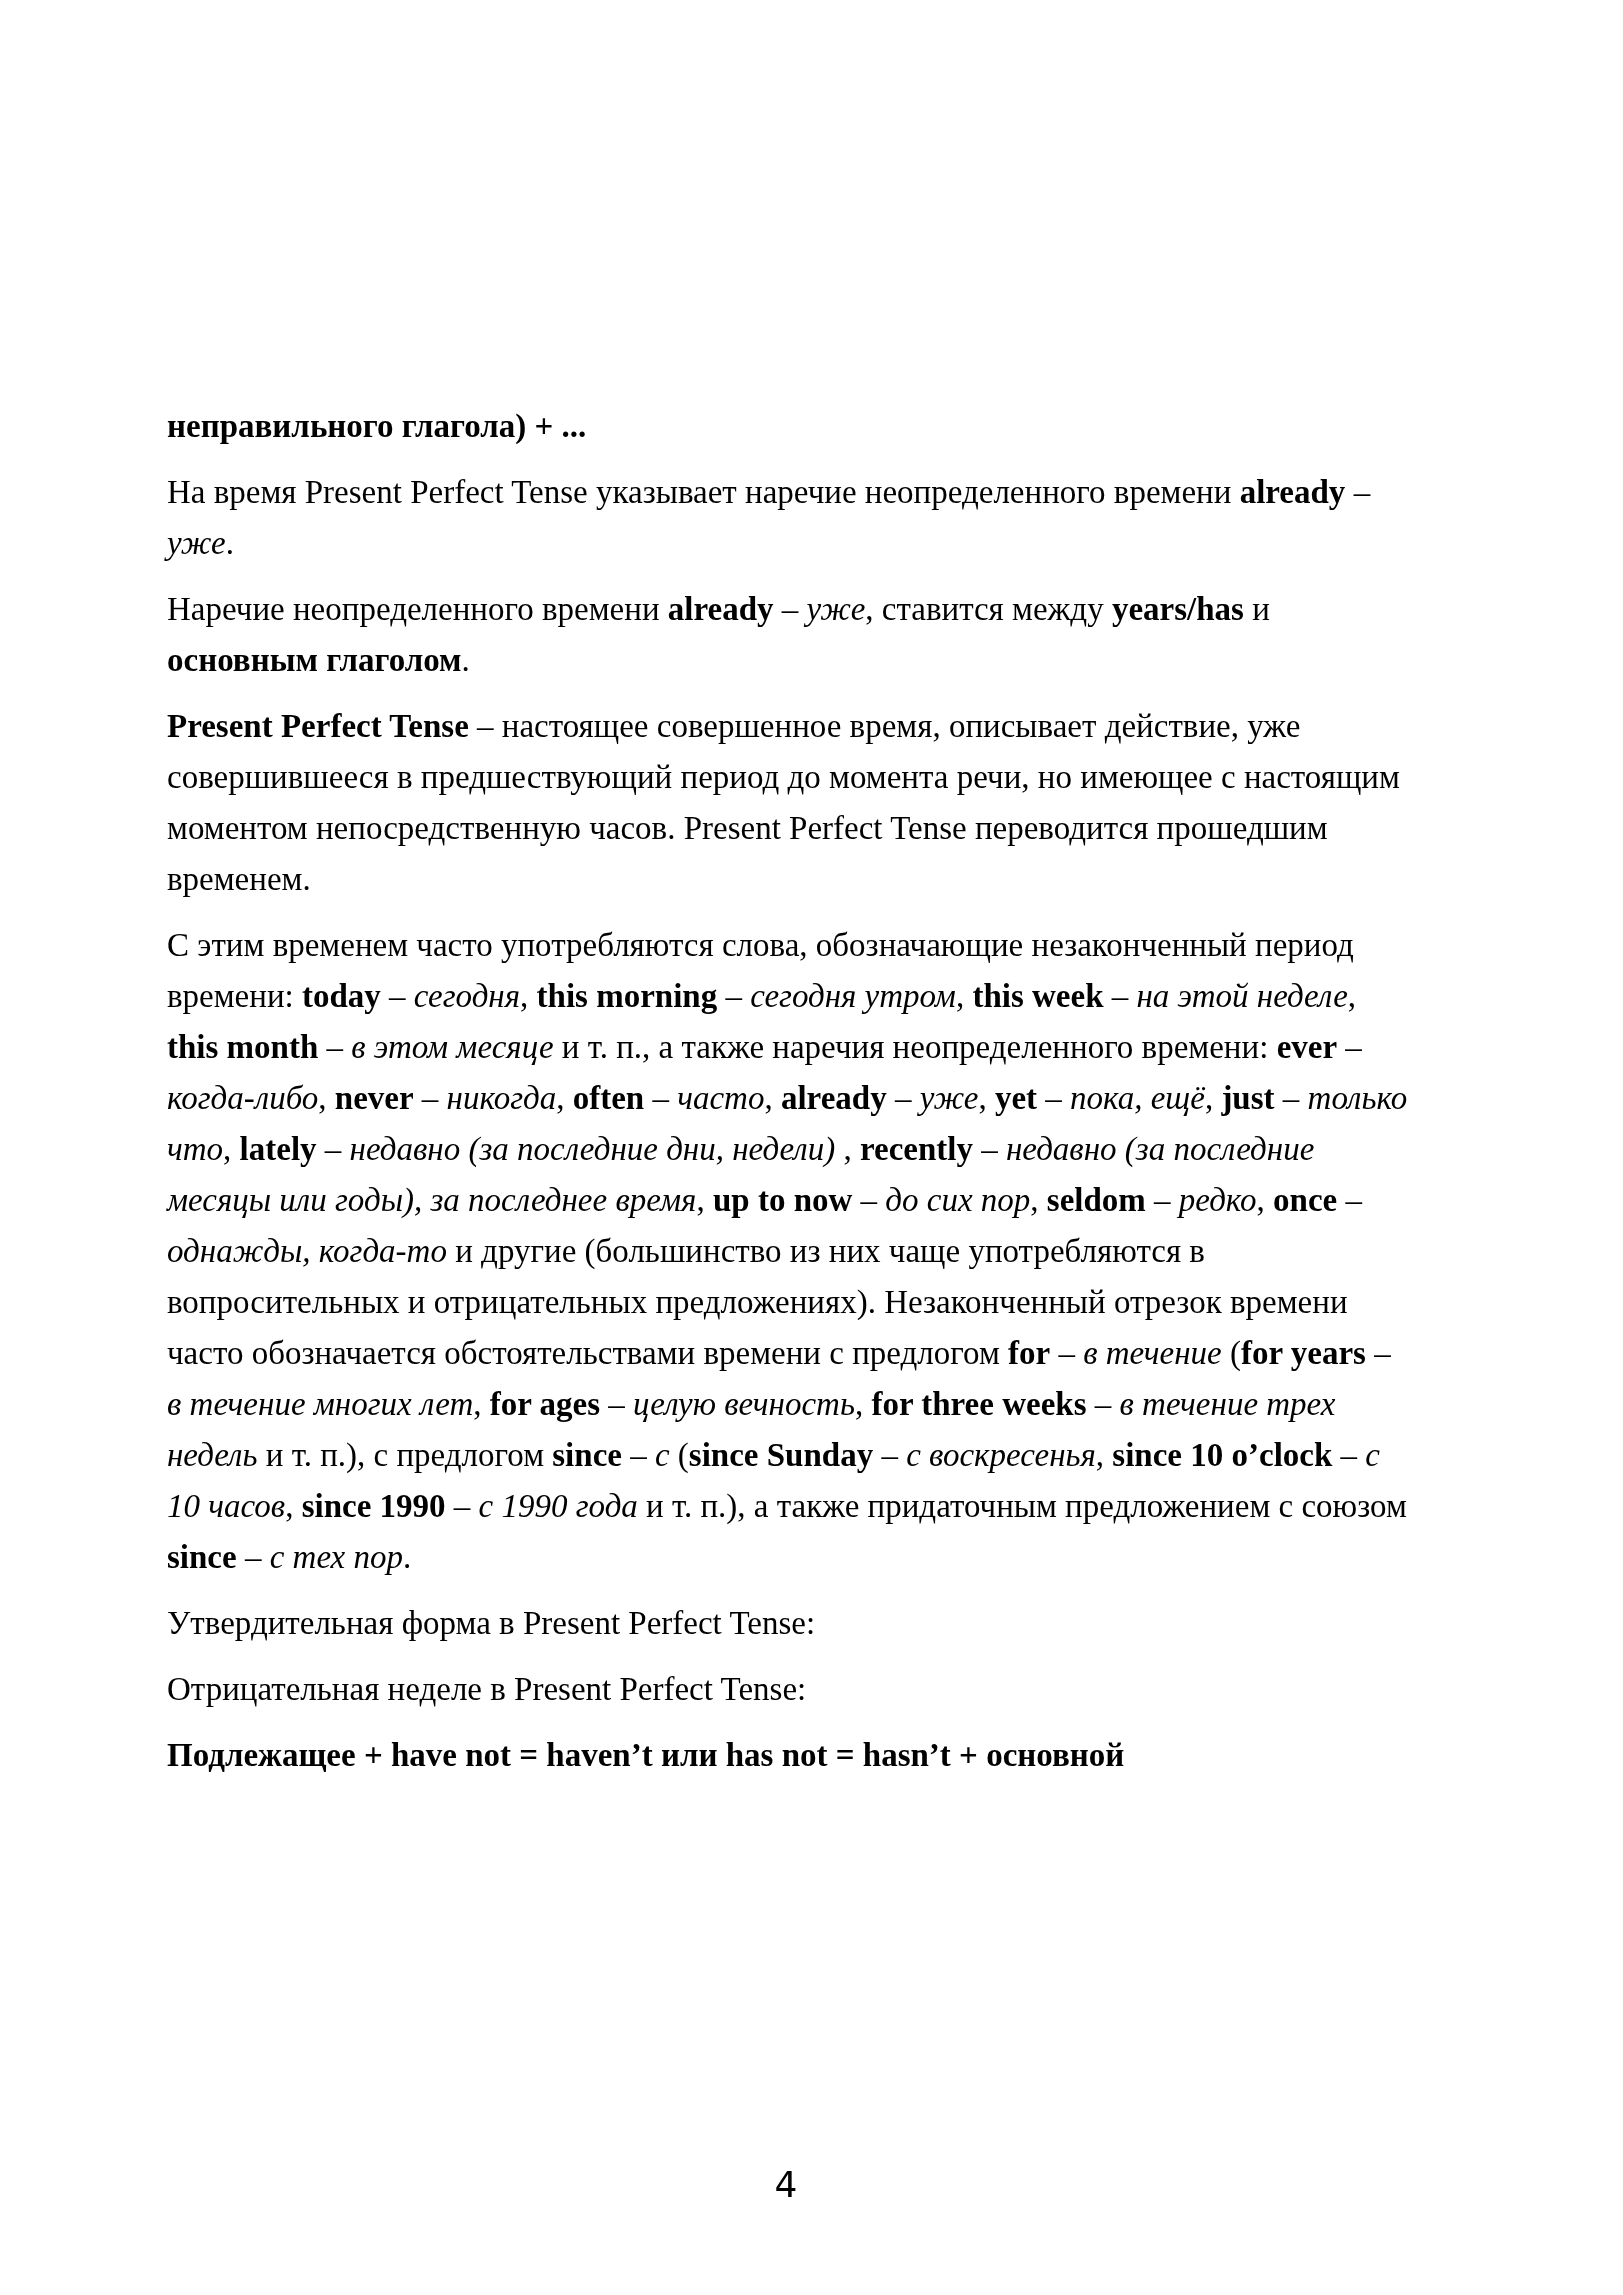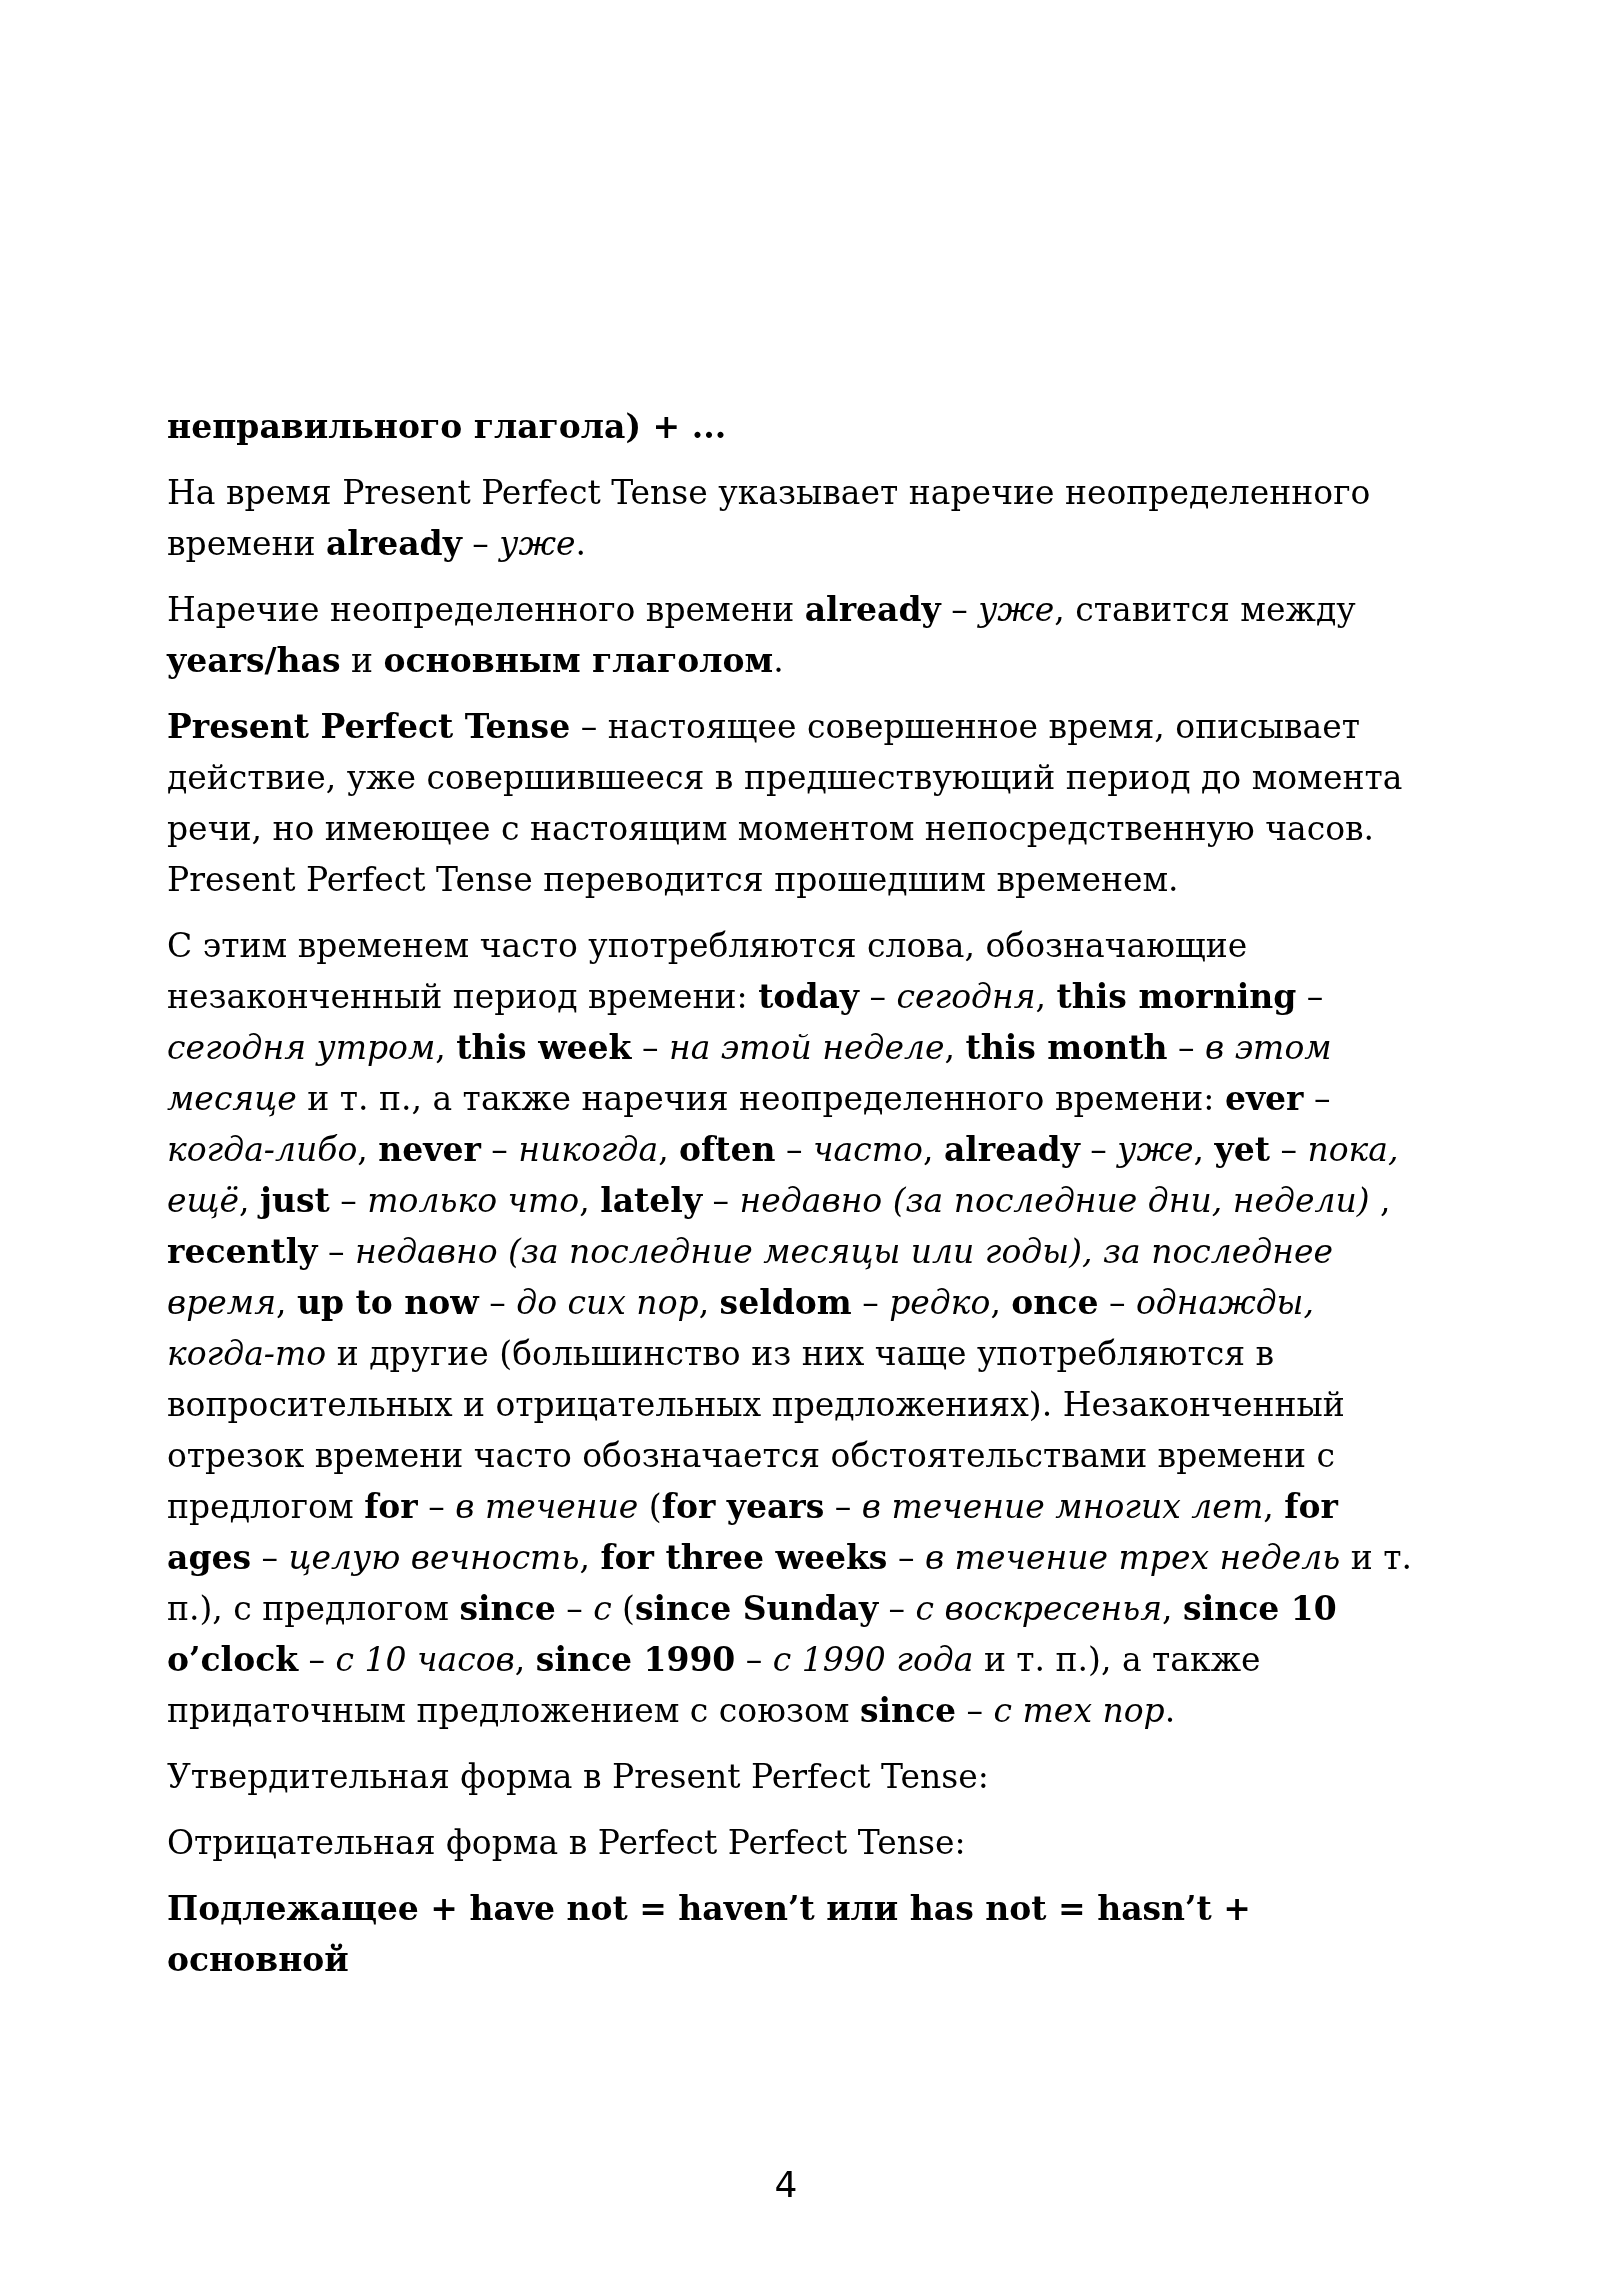--- a/index.html
+++ b/index.html
@@ -15,20 +15,21 @@
   .page {
     position: absolute;
     inset: 0;
     background: #ffffff;
   }
   .text-block {
     position: absolute;
     left: 167px;
     top: 401px;
     width: 1246px;
+    font-family: Liberation Serif, serif;
   }
   p.para {
     margin: 0 0 15px 0;
     font-size: 33px;
     line-height: 51px;
     text-align: left;
   }
   .run-n { font-weight: normal; font-style: normal; }
   .run-b { font-weight: bold;   font-style: normal; }
   .run-i { font-weight: normal; font-style: italic; }
@@ -47,19 +48,19 @@
 <body>
 
 <div class="page">
   <div class="text-block" id="paragraphs-container">
       <p class="para"><span class="run-b">неправильного глагола) + ...</span></p>
       <p class="para"><span class="run-n">На время Present Perfect Tense указывает наречие неопределенного времени </span><span class="run-b">already</span><span class="run-n"> – </span><span class="run-i">уже</span><span class="run-n">.</span></p>
       <p class="para"><span class="run-n">Наречие неопределенного времени </span><span class="run-b">already</span><span class="run-n"> – </span><span class="run-i">уже</span><span class="run-n">, ставится между </span><span class="run-b">years/has</span><span class="run-n"> и </span><span class="run-b">основным глаголом</span><span class="run-n">.</span></p>
       <p class="para"><span class="run-b">Present Perfect Tense</span><span class="run-n"> – настоящее совершенное время, описывает действие, уже совершившееся в предшествующий период до момента речи, но имеющее с настоящим моментом непосредственную часов. Present Perfect Tense переводится прошедшим временем.</span></p>
       <p class="para"><span class="run-n">С этим временем часто употребляются слова, обозначающие незаконченный период времени: </span><span class="run-b">today</span><span class="run-n"> – </span><span class="run-i">сегодня</span><span class="run-n">, </span><span class="run-b">this morning</span><span class="run-n"> – </span><span class="run-i">сегодня утром</span><span class="run-n">, </span><span class="run-b">this week</span><span class="run-n"> – </span><span class="run-i">на этой неделе</span><span class="run-n">, </span><span class="run-b">this month</span><span class="run-n"> – </span><span class="run-i">в этом месяце</span><span class="run-n"> и т. п., а также наречия неопределенного времени: </span><span class="run-b">ever</span><span class="run-n"> – </span><span class="run-i">когда-либо</span><span class="run-n">, </span><span class="run-b">never</span><span class="run-n"> – </span><span class="run-i">никогда</span><span class="run-n">, </span><span class="run-b">often</span><span class="run-n"> – </span><span class="run-i">часто</span><span class="run-n">, </span><span class="run-b">already</span><span class="run-n"> – </span><span class="run-i">уже</span><span class="run-n">, </span><span class="run-b">yet</span><span class="run-n"> – </span><span class="run-i">пока, ещё</span><span class="run-n">, </span><span class="run-b">just</span><span class="run-n"> – </span><span class="run-i">только что</span><span class="run-n">, </span><span class="run-b">lately</span><span class="run-n"> – </span><span class="run-i">недавно (за последние дни, недели)</span><span class="run-n"> , </span><span class="run-b">recently</span><span class="run-n"> – </span><span class="run-i">недавно (за последние месяцы или годы), за последнее время</span><span class="run-n">, </span><span class="run-b">up to now</span><span class="run-n"> – </span><span class="run-i">до сих пор</span><span class="run-n">, </span><span class="run-b">seldom</span><span class="run-n"> – </span><span class="run-i">редко</span><span class="run-n">, </span><span class="run-b">once</span><span class="run-n"> – </span><span class="run-i">однажды, когда-то</span><span class="run-n"> и другие (большинство из них чаще употребляются в вопросительных и отрицательных предложениях). Незаконченный отрезок времени часто обозначается обстоятельствами времени с предлогом </span><span class="run-b">for</span><span class="run-n"> – </span><span class="run-i">в течение</span><span class="run-n"> (</span><span class="run-b">for years</span><span class="run-n"> – </span><span class="run-i">в течение многих лет</span><span class="run-n">, </span><span class="run-b">for ages</span><span class="run-n"> – </span><span class="run-i">целую вечность</span><span class="run-n">, </span><span class="run-b">for three weeks</span><span class="run-n"> – </span><span class="run-i">в течение трех недель</span><span class="run-n"> и т. п.), с предлогом </span><span class="run-b">since</span><span class="run-n"> – </span><span class="run-i">с</span><span class="run-n"> (</span><span class="run-b">since Sunday</span><span class="run-n"> – </span><span class="run-i">с воскресенья</span><span class="run-n">, </span><span class="run-b">since 10 o’clock</span><span class="run-n"> – </span><span class="run-i">с 10 часов</span><span class="run-n">, </span><span class="run-b">since 1990</span><span class="run-n"> – </span><span class="run-i">с 1990 года</span><span class="run-n"> и т. п.), а также придаточным предложением с союзом </span><span class="run-b">since</span><span class="run-n"> – </span><span class="run-i">с тех пор</span><span class="run-n">.</span></p>
       <p class="para"><span class="run-n">Утвердительная форма в Present Perfect Tense:</span></p>
-      <p class="para"><span class="run-n">Отрицательная форма в Perfect Perfect Tense:</span></p>
+      <p class="para"><span class="run-n">Отрицательная неделе в Present Perfect Tense:</span></p>
       <p class="para"><span class="run-b">Подлежащее + have not = haven’t или has not = hasn’t + основной</span></p>
     </div>
 
   <div class="page-number">4</div>
 </div>
 
 
 </body></html>

